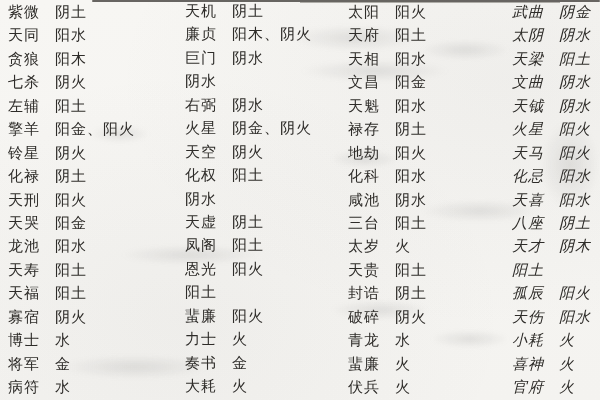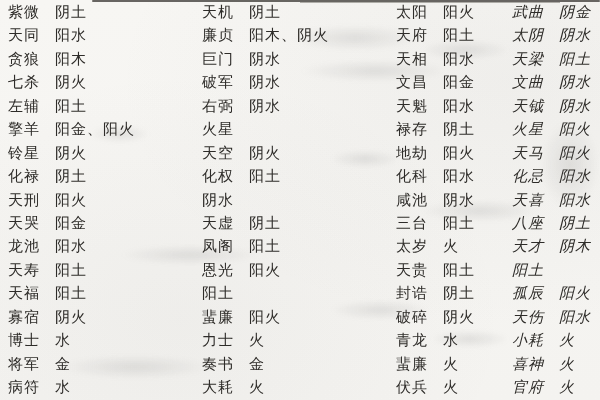--- a/index.html
+++ b/index.html
@@ -69,22 +69,22 @@
     left: 0;
     width: 600px;
     height: 399px;
   }
   .col {
     position: absolute;
     top: 0;
     height: 399px;
   }
   .col:nth-child(1) { left: 8px; }
-  .col:nth-child(2) { left: 202px; }
-  .col:nth-child(3) { left: 348px; margin-left: 48px; }
+  .col:nth-child(2) { left: 185px; font-family: Liberation Mono, monospace; }
+  .col:nth-child(3) { left: 348px; }
   .col:nth-child(4) { left: 512px; font-style: italic; }
   .row {
     height: 23.45px;
     line-height: 23.45px;
     display: flex;
     white-space: nowrap;
   }
   .star {
     display: inline-block;
     width: 47px;
@@ -196,29 +196,29 @@
         </div>
         <div class="row">
           <span class="star">廉贞</span>
           <span class="attr">阳木、阴火</span>
         </div>
         <div class="row">
           <span class="star">巨门</span>
           <span class="attr">阴水</span>
         </div>
         <div class="row">
-          <span class="star">破军</span>
           <span class="attr">阴水</span>
         </div>
         <div class="row">
           <span class="star">右弼</span>
           <span class="attr">阴水</span>
         </div>
         <div class="row">
           <span class="star">火星</span>
+          <span class="attr">阴金、阴火</span>
         </div>
         <div class="row">
           <span class="star">天空</span>
           <span class="attr">阴火</span>
         </div>
         <div class="row">
           <span class="star">化权</span>
           <span class="attr">阳土</span>
         </div>
         <div class="row">

